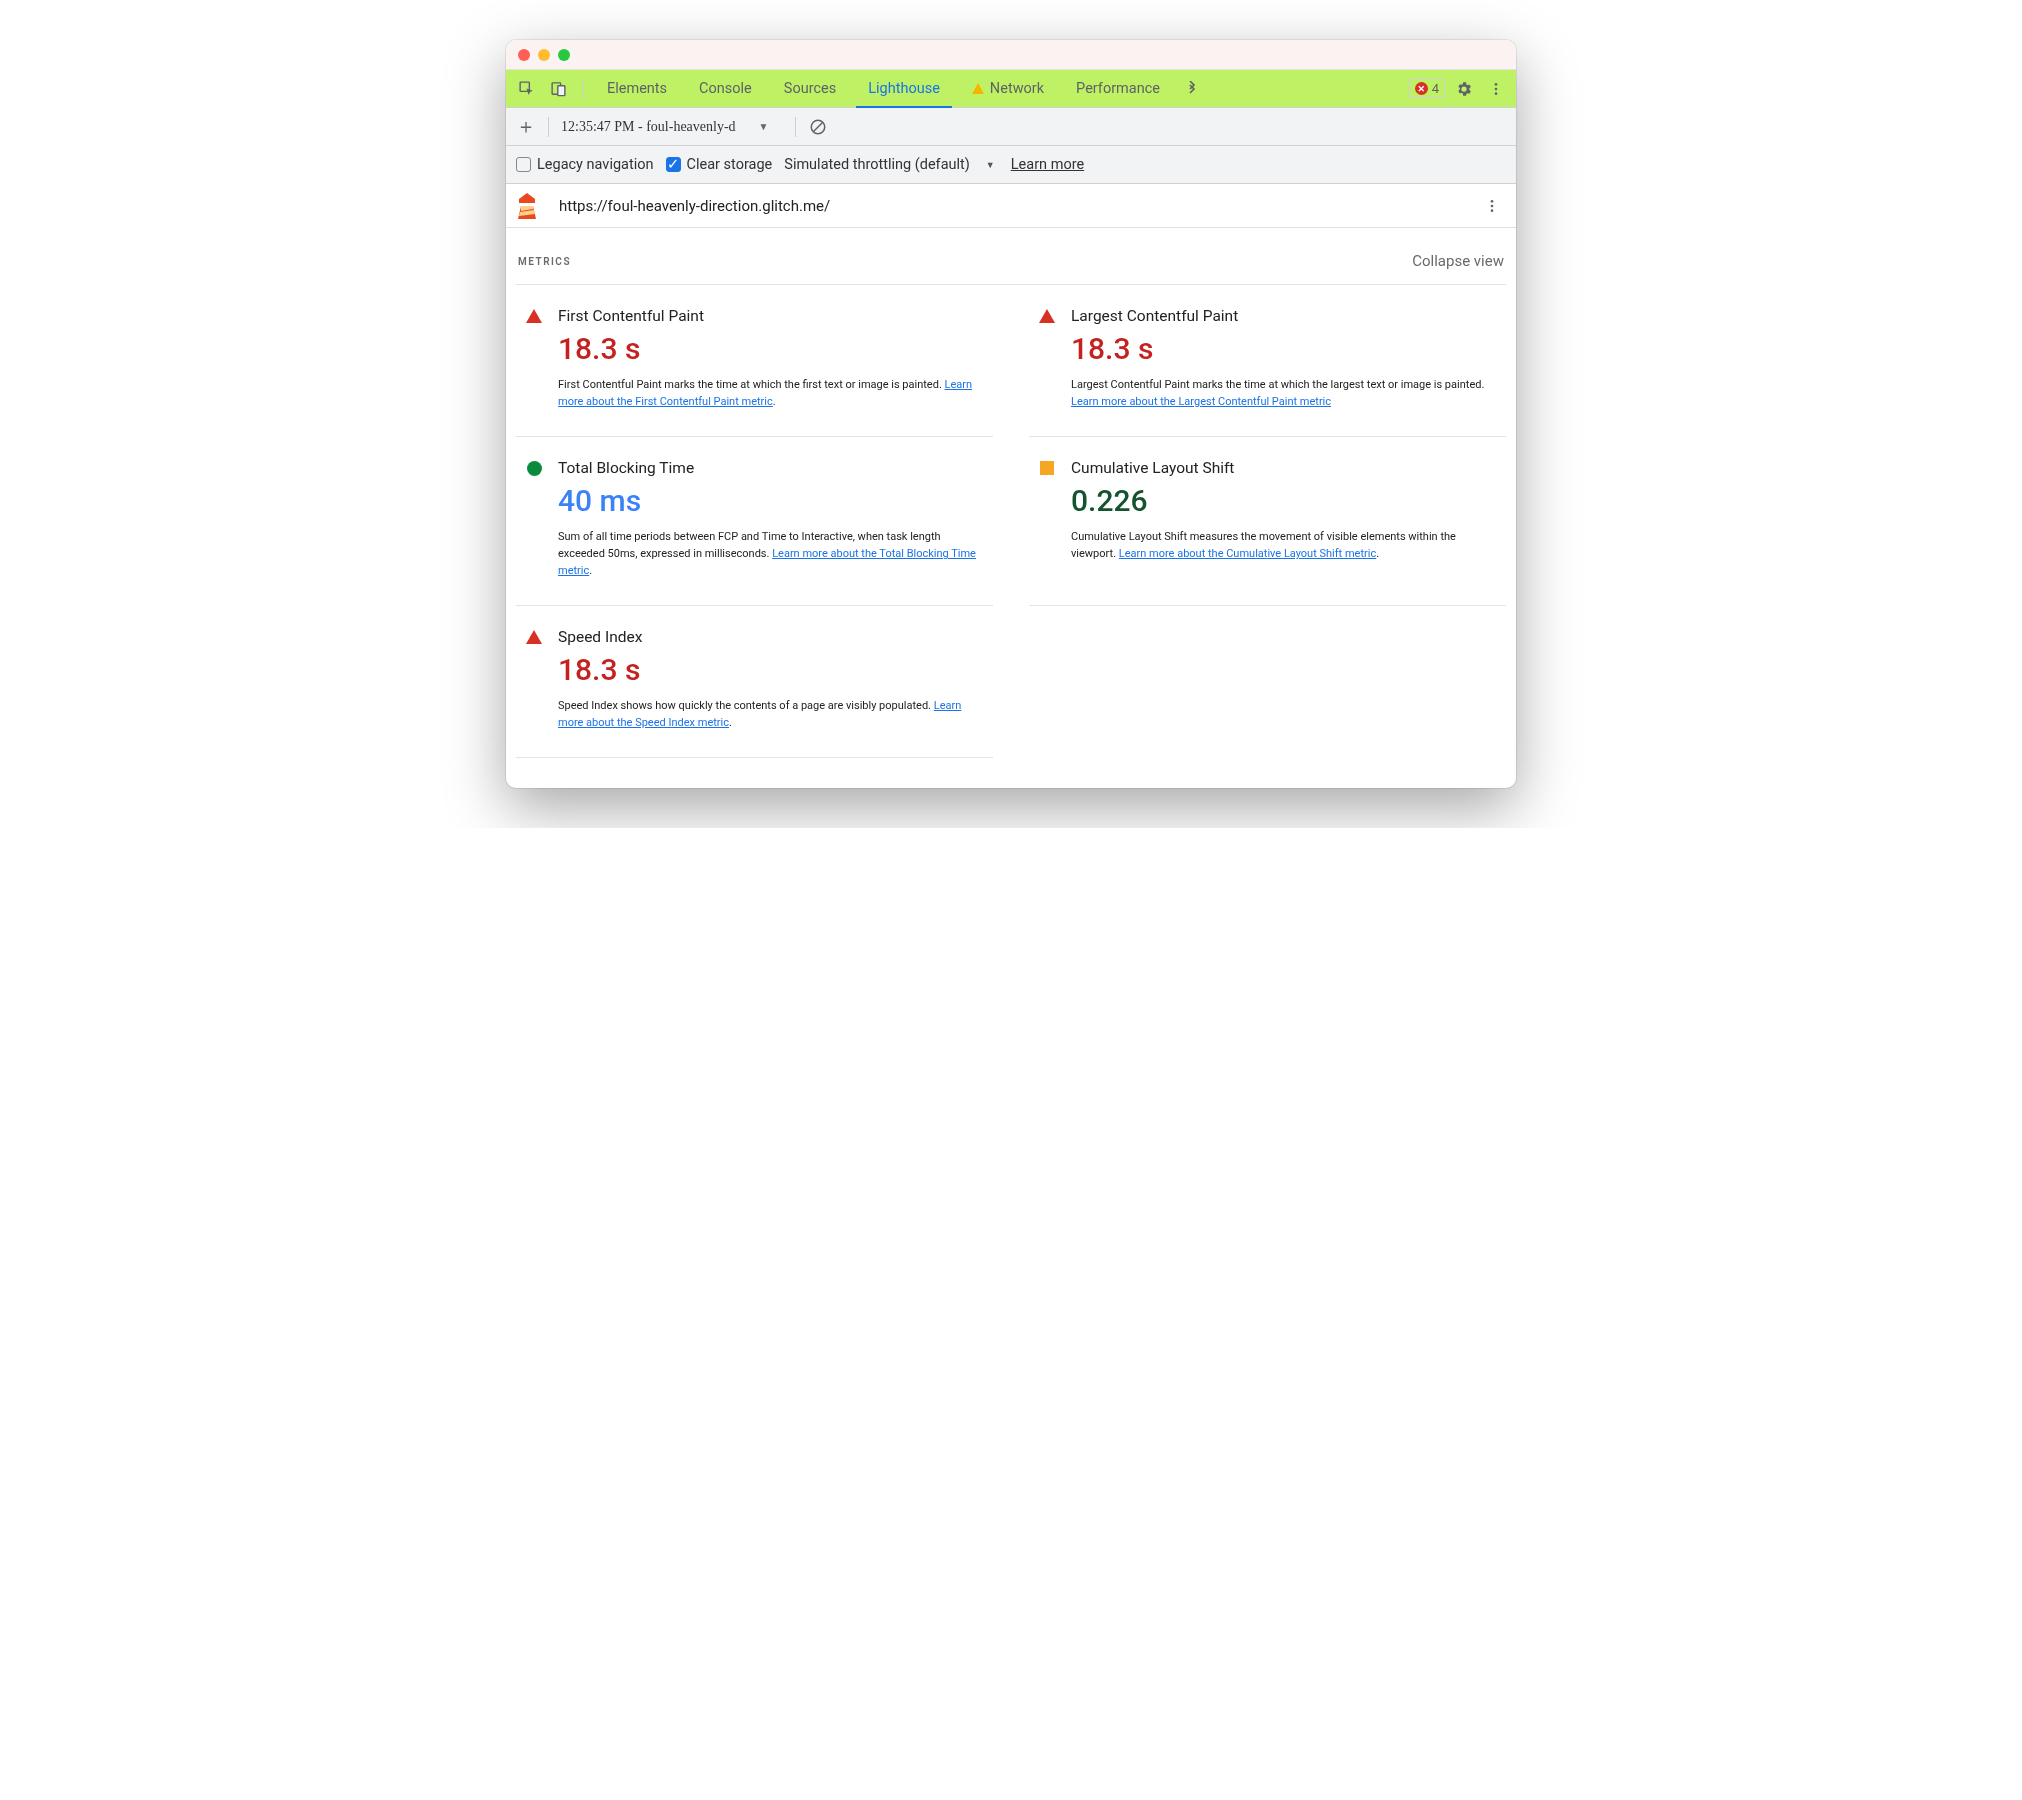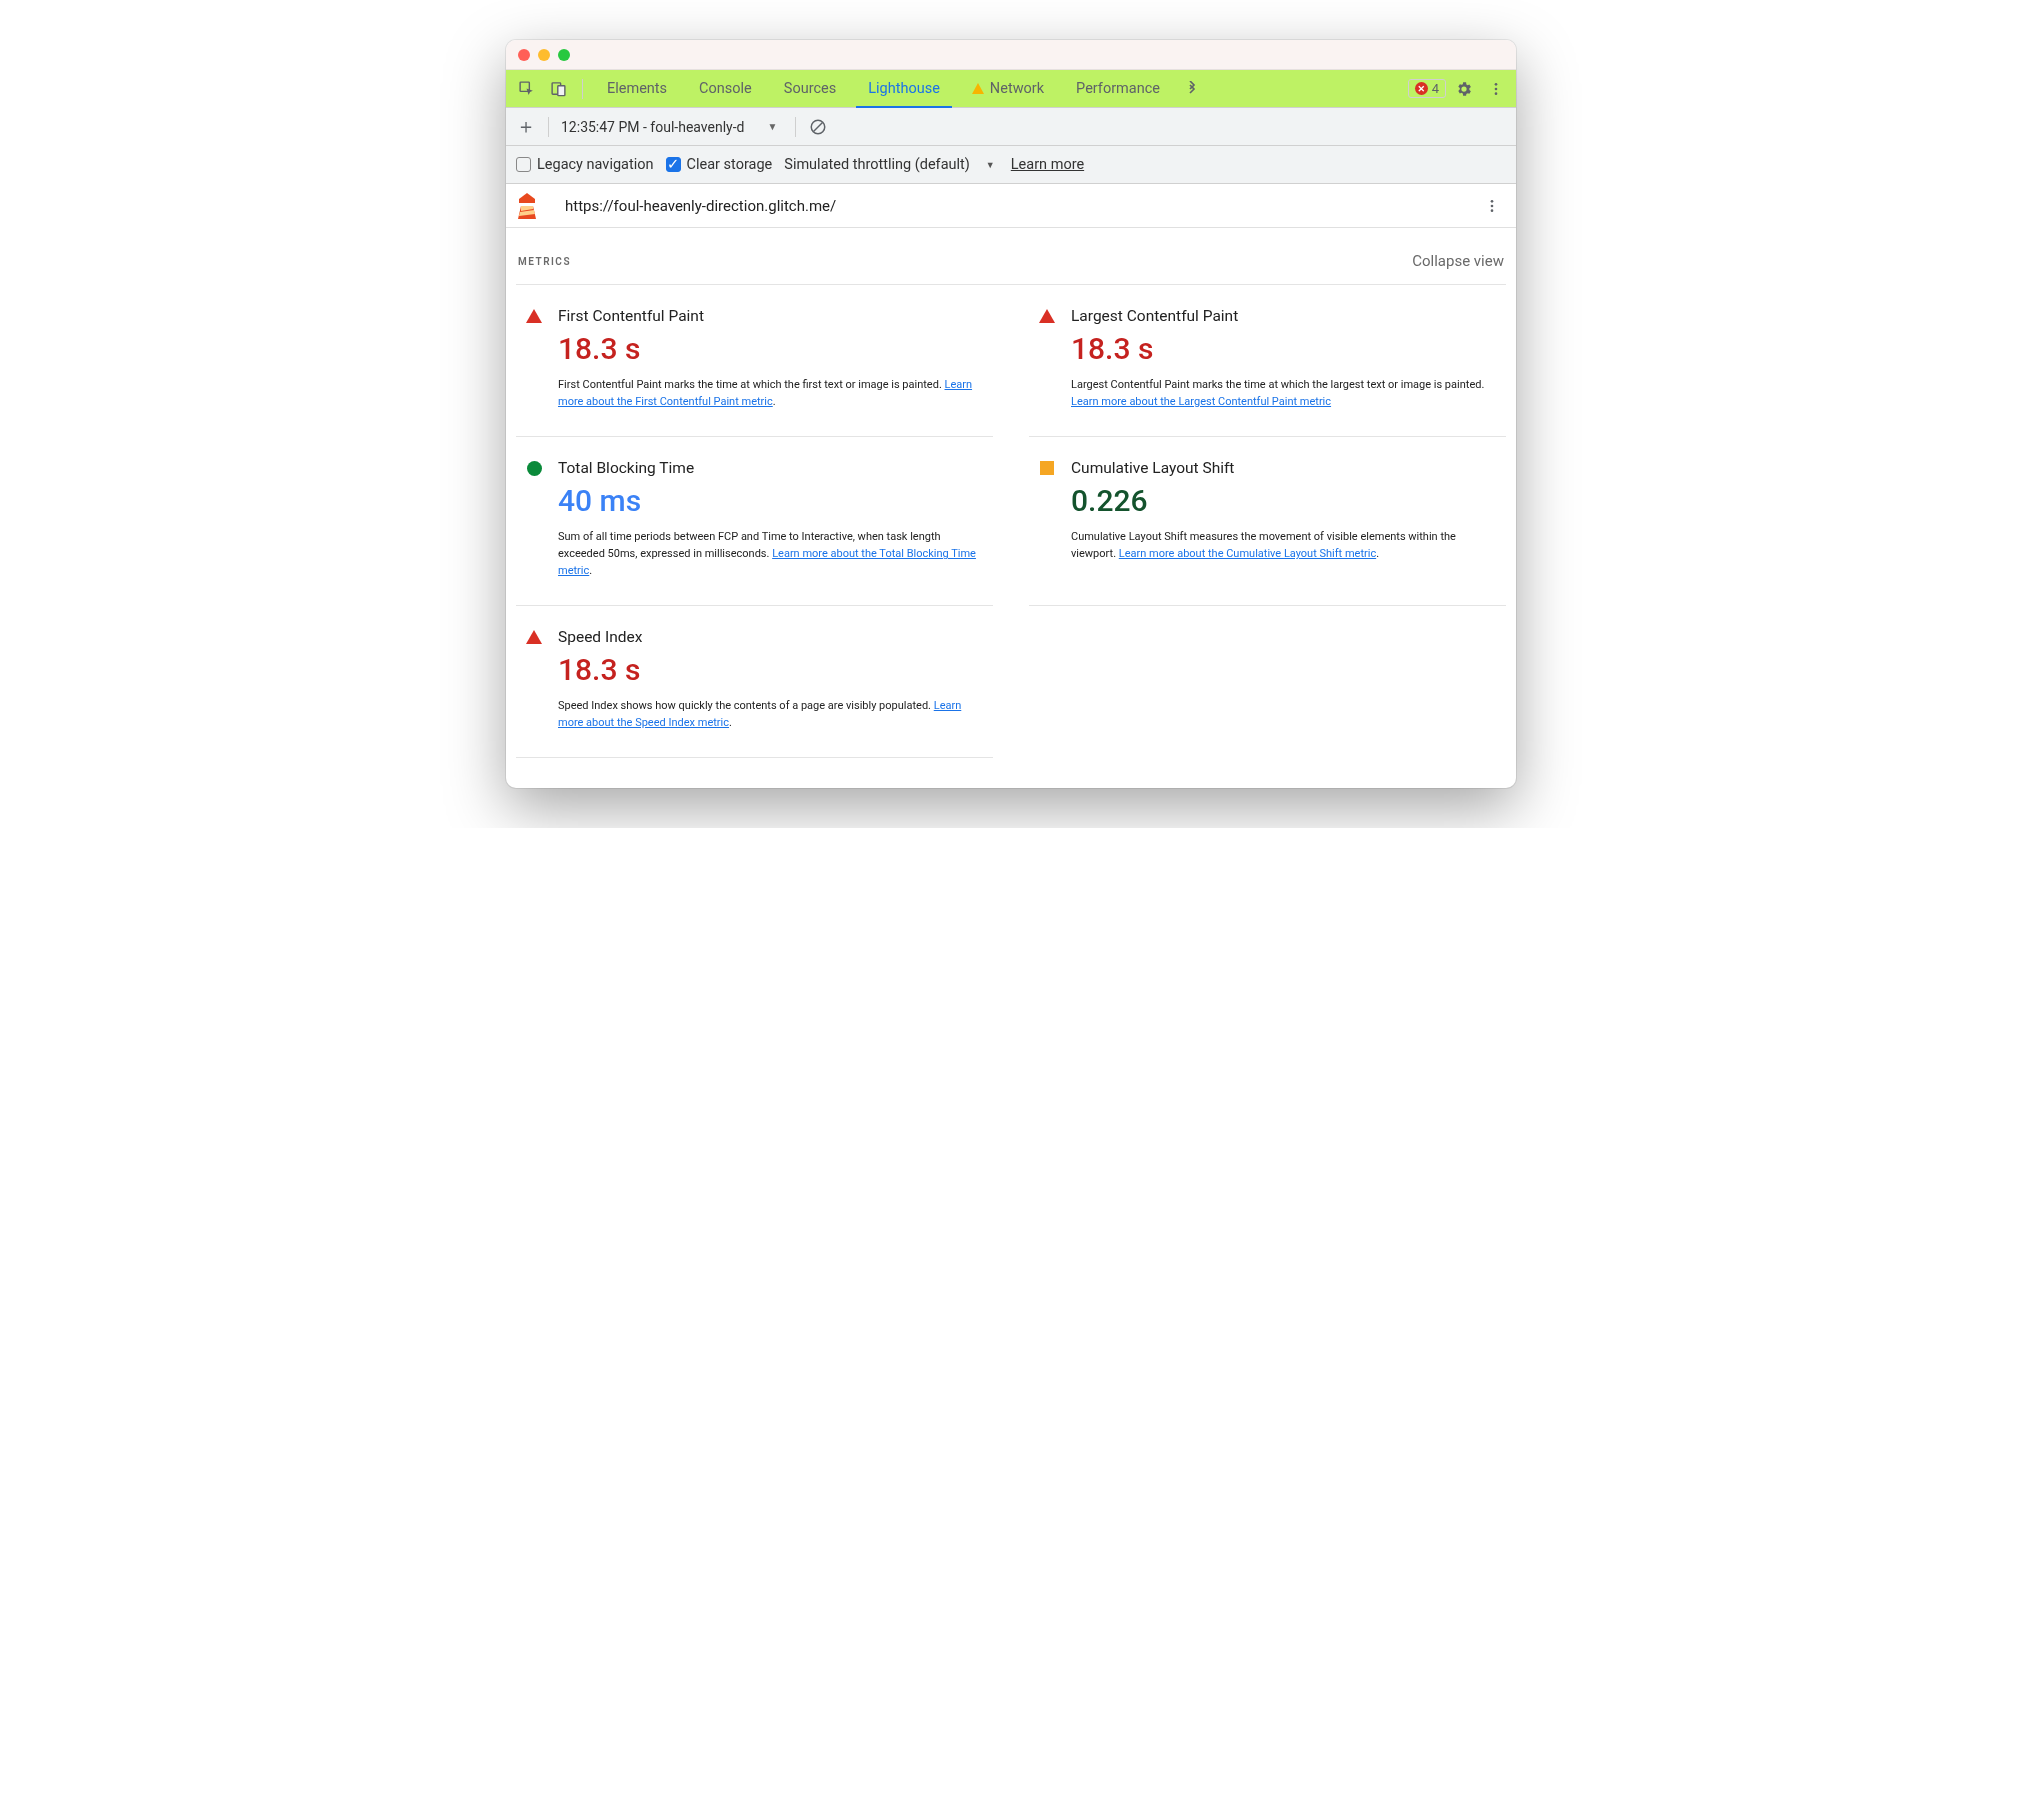--- a/index.html
+++ b/index.html
@@ -109,41 +109,41 @@
     align-items: center;
     border-bottom: 1px solid #d0d0d0;
     padding: 0 6px;
     gap: 6px;
     font-size: 14px;
     color: #333;
   }
   .toolbar2 .sep { width:1px; height:20px; background:#cfcfcf; margin:0 2px; }
   .report-select {
     display:flex;align-items:center;gap:23px;min-width:230px;
-    color:#333;padding:0 4px;
+    color:#333;padding:0 4px;font-family:Liberation Serif, serif;
   }
   .report-select span.caret { font-size:10px;color:#666; }
 
   .toolbar3 {
     height: 38px;
     background: #f1f3f4;
     display:flex;align-items:center;gap:12px;
     border-bottom:1px solid #d0d0d0;
     padding: 0 10px;
     font-size:14.5px;color:#333;
   }
   .checkbox {
     width:15px;height:15px;border:1.5px solid #888;border-radius:3px;display:inline-flex;align-items:center;justify-content:center;
   }
   .checkbox.checked { background:#1a73e8;border-color:#1a73e8;color:#fff; }
   .learn-more { text-decoration:underline;color:#333;cursor:pointer; }
   .down-tri { font-size:9px;color:#555;margin:0 4px; }
 
   .urlrow {
-    display:flex;align-items:center;height:44px;padding:0 10px;gap:27px;
+    display:flex;align-items:center;height:44px;padding:0 10px;gap:21px;
     border-bottom:1px solid #e0e0e0;
   }
   .lh-logo {
     width:22px;height:26px;
   }
   .url-text { font-size:15px;color:#222; }
   .more-icon-right { margin-left:auto; }
 
   .content { padding: 18px 10px 30px 10px; }
 

